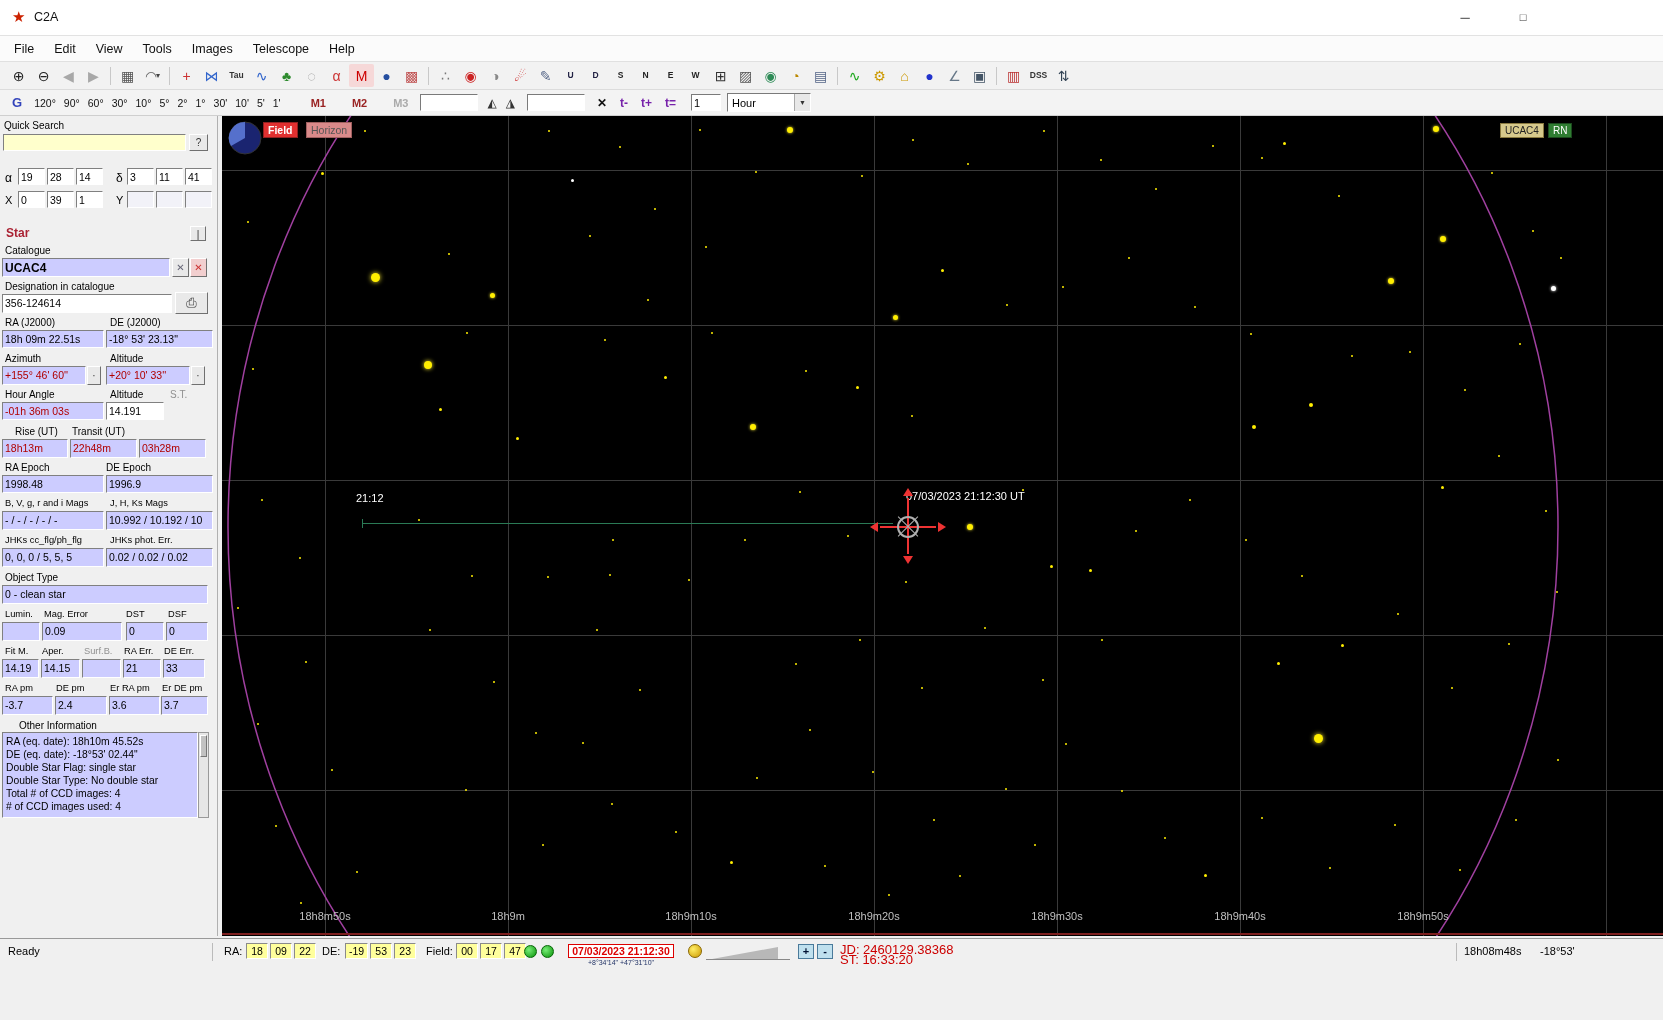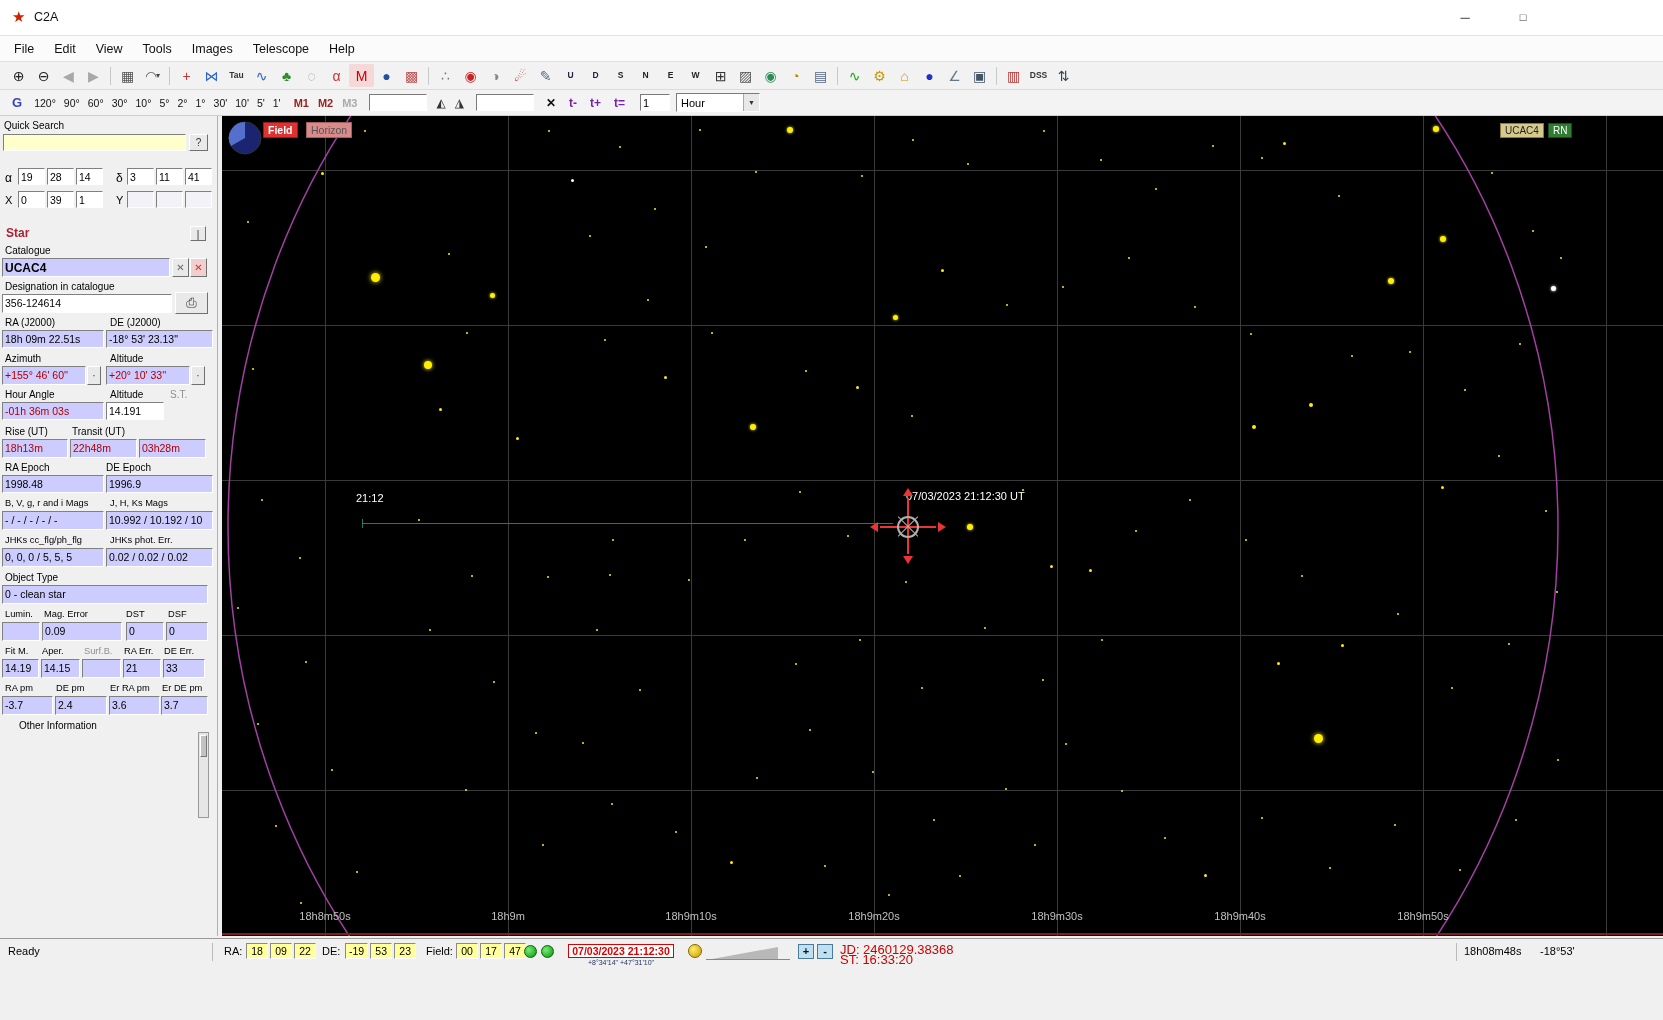--- a/index.html
+++ b/index.html
@@ -20,21 +20,21 @@
 .tbtn{width:25px;height:23px;display:flex;align-items:center;justify-content:center;font-size:14px;position:relative;border:1px solid transparent;border-radius:2px}
 .tglyph{line-height:1}
 .tglyph.sm{font-size:8.5px;font-weight:bold;letter-spacing:0}
 .tdd{font-size:8px;margin-left:-1px;color:#444}
 .tsep{width:1px;height:18px;background:#c8c8c8;margin:0 4px}
 
 .toolbar2{position:absolute;left:0;top:90px;width:100%;height:26px;background:#f3f3f3;border-bottom:1px solid #cfcfcf;display:flex;align-items:center}
 .g-btn{font-weight:bold;font-size:13px;color:#3344bb;margin:0 8px 0 12px}
 #fov-buttons{display:flex;align-items:center}
 .fovbtn{font-size:10.5px;padding:3px 4px;color:#111;white-space:nowrap}
-.m-btn{font-weight:bold;font-size:11px;margin-left:9px}
+.m-btn{font-weight:bold;font-size:11px;margin-left:26px}
 .m-btn.m1,.m-btn.m2{color:#992222}
 .m-btn.m3{color:#aaaaaa}
 .t2-input{width:58px;height:17px;border:1px solid #7a7a7a;border-bottom-color:#fff;border-right-color:#fff;background:#fff;font-size:11px;margin-left:12px;padding:0 2px;font-family:"Liberation Sans",sans-serif}
 .flip-btn{font-size:12px;margin-left:9px;color:#333}
 .clear-btn{font-size:12px;font-weight:bold;margin-left:12px;color:#111}
 .t-btn{font-size:12px;font-weight:bold;color:#7722aa;margin-left:13px}
 .t2-input.step{width:30px;margin-left:15px}
 .t2-select{display:flex;align-items:center;margin-left:6px;width:84px;height:19px;border:1px solid #7a7a7a;border-bottom-color:#fff;border-right-color:#fff;background:#fff;font-size:11px;padding-left:4px;justify-content:space-between}
 .dd-btn{width:16px;height:17px;background:#e8e8e8;border-left:1px solid #aaa;font-size:7px;display:flex;align-items:center;justify-content:center;color:#333}
 
@@ -342,21 +342,21 @@
   <span class="sbtn" style="left:87px;top:250px;width:14px;height:19px;line-height:17px">·</span>
   <span class="sfield red" style="left:106px;top:250px;width:84px;height:19px">+20° 10' 33''</span>
   <span class="sbtn" style="left:191px;top:250px;width:14px;height:19px;line-height:17px">·</span>
 
   <span class="s-lbl" style="left:5px;top:273px">Hour Angle</span>
   <span class="s-lbl" style="left:110px;top:273px">Altitude</span>
   <span class="s-lbl gray" style="left:170px;top:273px">S.T.</span>
   <span class="sfield red" style="left:2px;top:286px;width:102px;height:18px">-01h 36m 03s</span>
   <span class="sfield white" style="left:106px;top:286px;width:58px;height:18px">14.191</span>
 
-  <span class="s-lbl" style="left:5px;top:310px">Rise (UT)</span>
+  <span class="s-lbl" style="left:15px;top:310px">Rise (UT)</span>
   <span class="s-lbl" style="left:72px;top:310px">Transit (UT)</span>
   <span class="s-lbl" style="left:140px;top:326px">Set (UT)</span>
   <span class="sfield red" style="left:2px;top:323px;width:66px;height:19px">18h13m</span>
   <span class="sfield red" style="left:70px;top:323px;width:67px;height:19px">22h48m</span>
   <span class="sfield red" style="left:139px;top:323px;width:67px;height:19px">03h28m</span>
 
   <span class="s-lbl" style="left:5px;top:346px">RA Epoch</span>
   <span class="s-lbl" style="left:106px;top:346px">DE Epoch</span>
   <span class="sfield" style="left:2px;top:359px;width:102px;height:18px">1998.48</span>
   <span class="sfield" style="left:106px;top:359px;width:107px;height:18px">1996.9</span>
@@ -397,20 +397,28 @@
   <span class="s-lbl sm" style="left:5px;top:567px">RA pm</span>
   <span class="s-lbl sm" style="left:56px;top:567px">DE pm</span>
   <span class="s-lbl sm" style="left:110px;top:567px">Er RA pm</span>
   <span class="s-lbl sm" style="left:162px;top:567px">Er DE pm</span>
   <span class="sfield" style="left:2px;top:580px;width:51px;height:19px">-3.7</span>
   <span class="sfield" style="left:55px;top:580px;width:52px;height:19px">2.4</span>
   <span class="sfield" style="left:109px;top:580px;width:51px;height:19px">3.6</span>
   <span class="sfield" style="left:161px;top:580px;width:47px;height:19px">3.7</span>
 
   <span class="s-lbl" style="left:19px;top:604px">Other Information</span>
+  <div id="other-info-lines">
+      <div class="info-line">RA (eq. date):  18h10m 45.52s</div>
+      <div class="info-line">DE (eq. date):  -18°53' 02.44"</div>
+      <div class="info-line">Double Star Flag: single star</div>
+      <div class="info-line">Double Star Type: No double star</div>
+      <div class="info-line">Total # of CCD images: 4</div>
+      <div class="info-line"># of CCD images used: 4</div>
+    </div>
   <div class="sscroll">
     <div class="sscroll-thumb"></div>
   </div>
 </div>
 
 <div class="chart">
   <div id="grid-layer">
       <div class="gline v" style="left: 103px;"></div>
       <div class="gline v" style="left: 286px;"></div>
       <div class="gline v" style="left: 469px;"></div>

